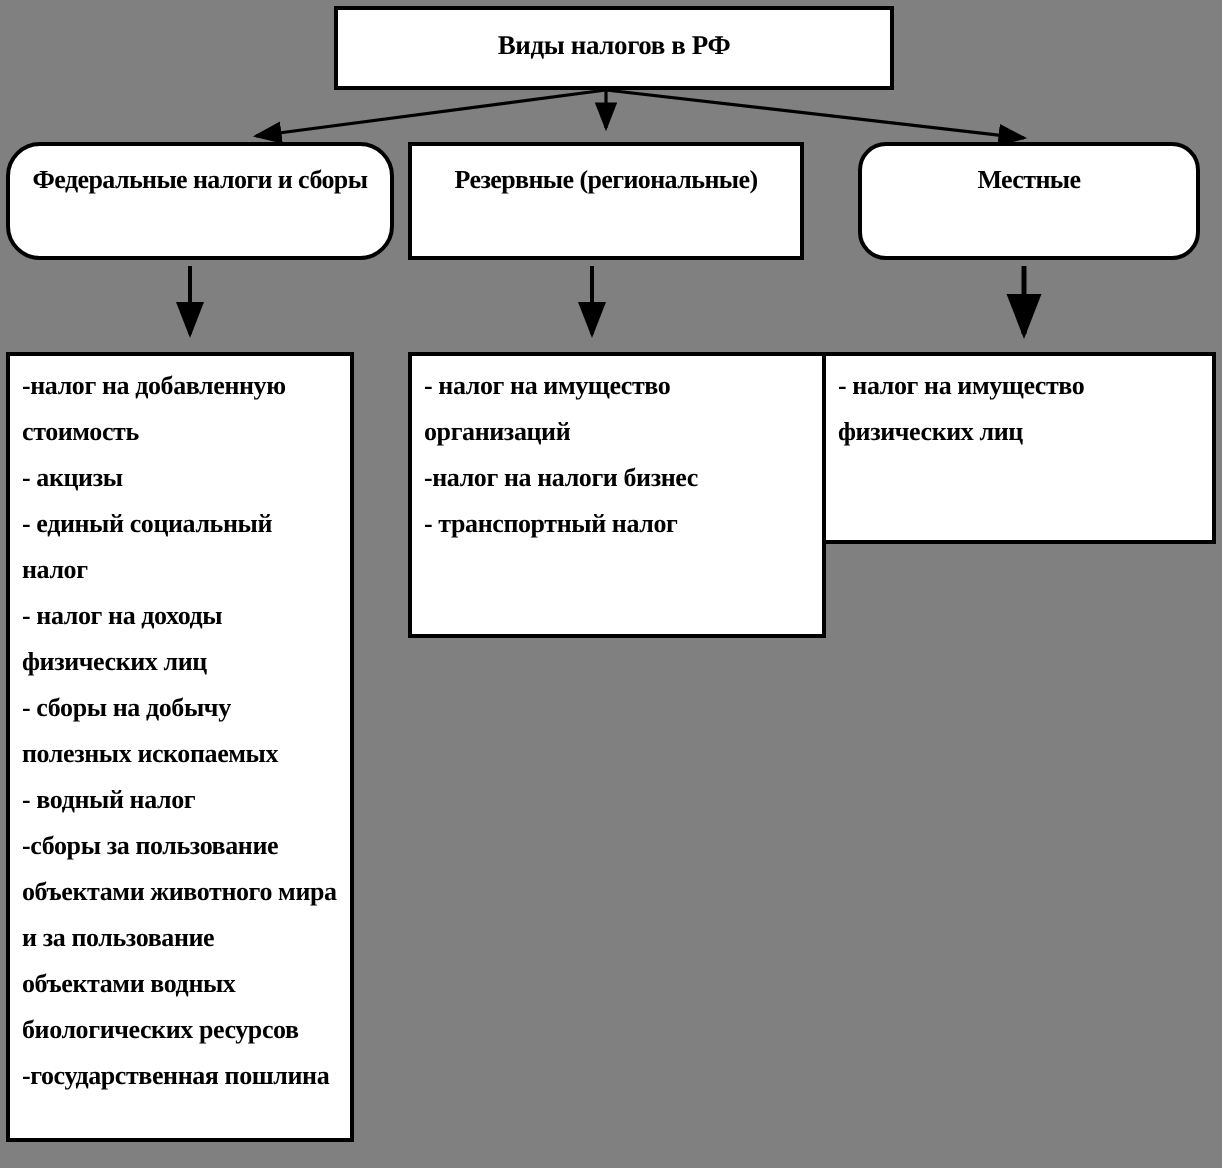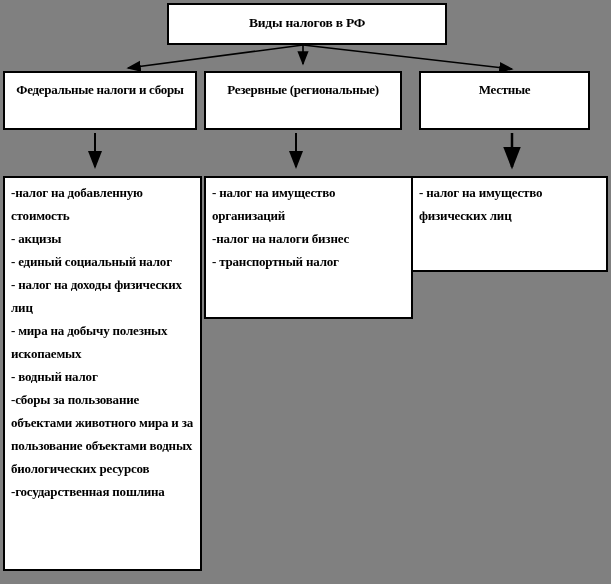--- a/index.html
+++ b/index.html
@@ -30,32 +30,32 @@
     letter-spacing:-0.2px;
   }
   .rowbox {
     top:71px; height:59px;
     text-align:center;
     padding-top:9px;
     font-size:13px;
     letter-spacing:-0.3px;
     white-space:nowrap;
   }
-  .rowbox.fed { left:3px;   width:194px; }
+  .rowbox.fed { left:3px;   width:194px;border-radius:17px; }
   .rowbox.reg { left:204px; width:198px; }
-  .rowbox.loc { left:419px; width:171px; }
+  .rowbox.loc { left:429px; width:171px;border-radius:14px; }
   .listbox {
     top:176px;
     font-size:13px;
     line-height:23px;
     letter-spacing:-0.2px;
     padding:3px 4px 0 6px;
   }
   .listbox p { margin:0; }
-  .listbox.fed { left:3px;   width:199px; height:395px; }
+  .listbox.fed { left:3px;   width:174px; height:395px; }
   .listbox.reg { left:204px; width:209px; height:143px; }
   .listbox.loc { left:411px; width:197px; height:96px; }
   svg.connectors {
     position:absolute; left:0; top:0;
     width:611px; height:584px;
     pointer-events:none;
   }
   svg.connectors line { stroke:#000; }
 </style>
 </head>
@@ -89,21 +89,21 @@
   </div>
   <div class="box rowbox loc">
     <span>Местные</span>
   </div>
 
   <div class="box listbox fed">
     <p>-налог на добавленную стоимость</p>
     <p>- акцизы</p>
     <p>- единый социальный налог</p>
     <p>- налог на доходы физических лиц</p>
-    <p>- мира на добычу полезных ископаемых</p>
+    <p>- сборы на добычу полезных ископаемых</p>
     <p>- водный налог</p>
     <p>-сборы за пользование объектами животного мира и за пользование объектами водных биологических ресурсов</p>
     <p>-государственная пошлина</p>
   </div>
 
   <div class="box listbox reg">
     <p>- налог на имущество организаций</p>
     <p>-налог на налоги бизнес</p>
     <p>- транспортный налог</p>
   </div>

